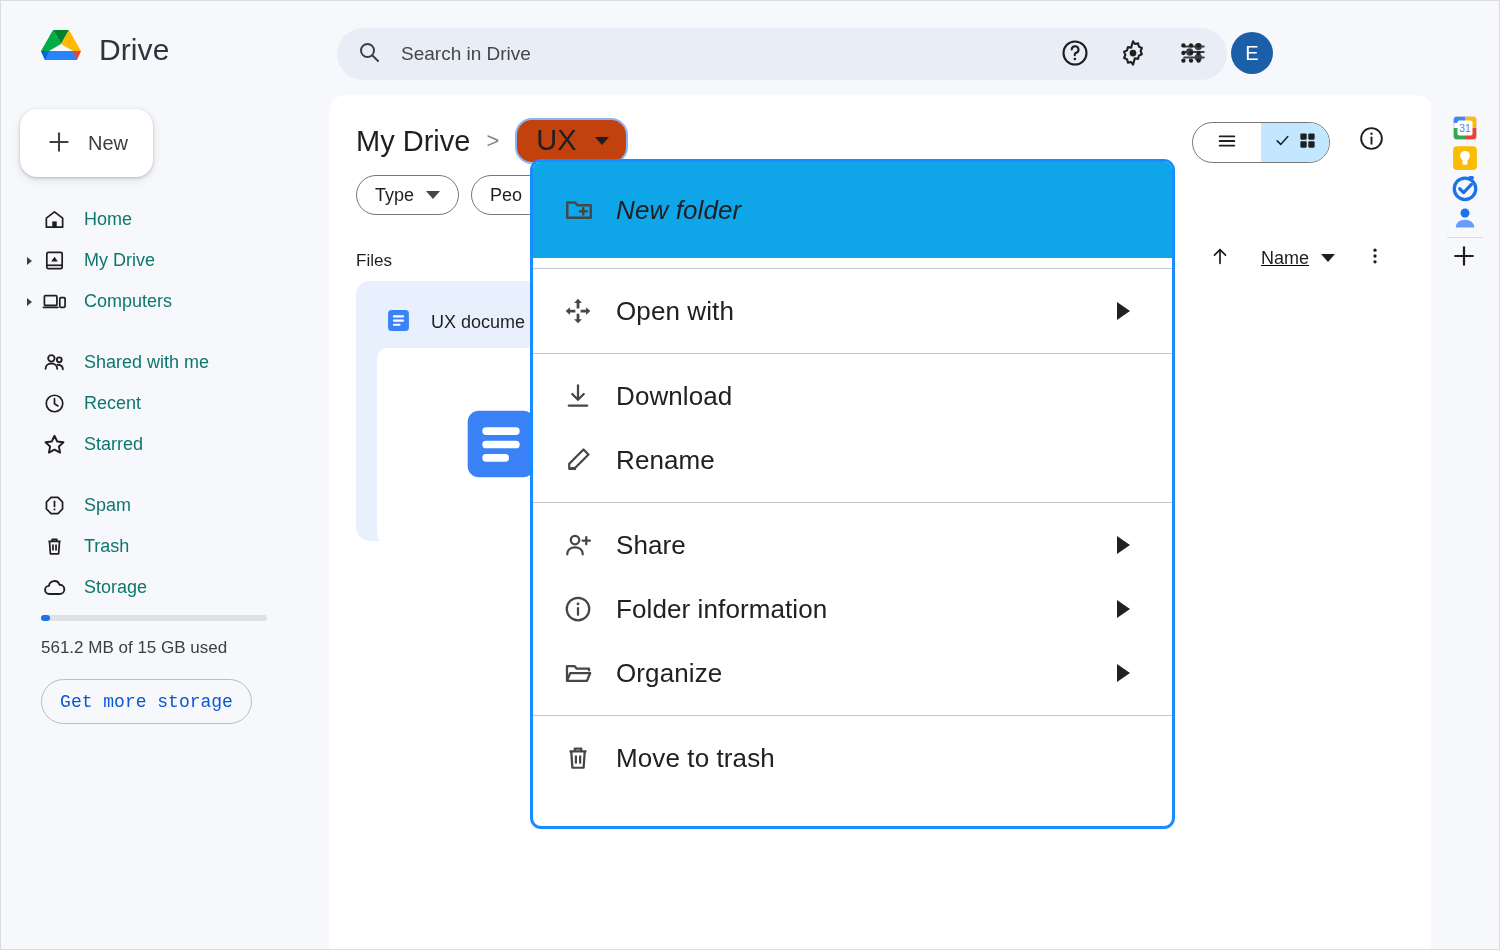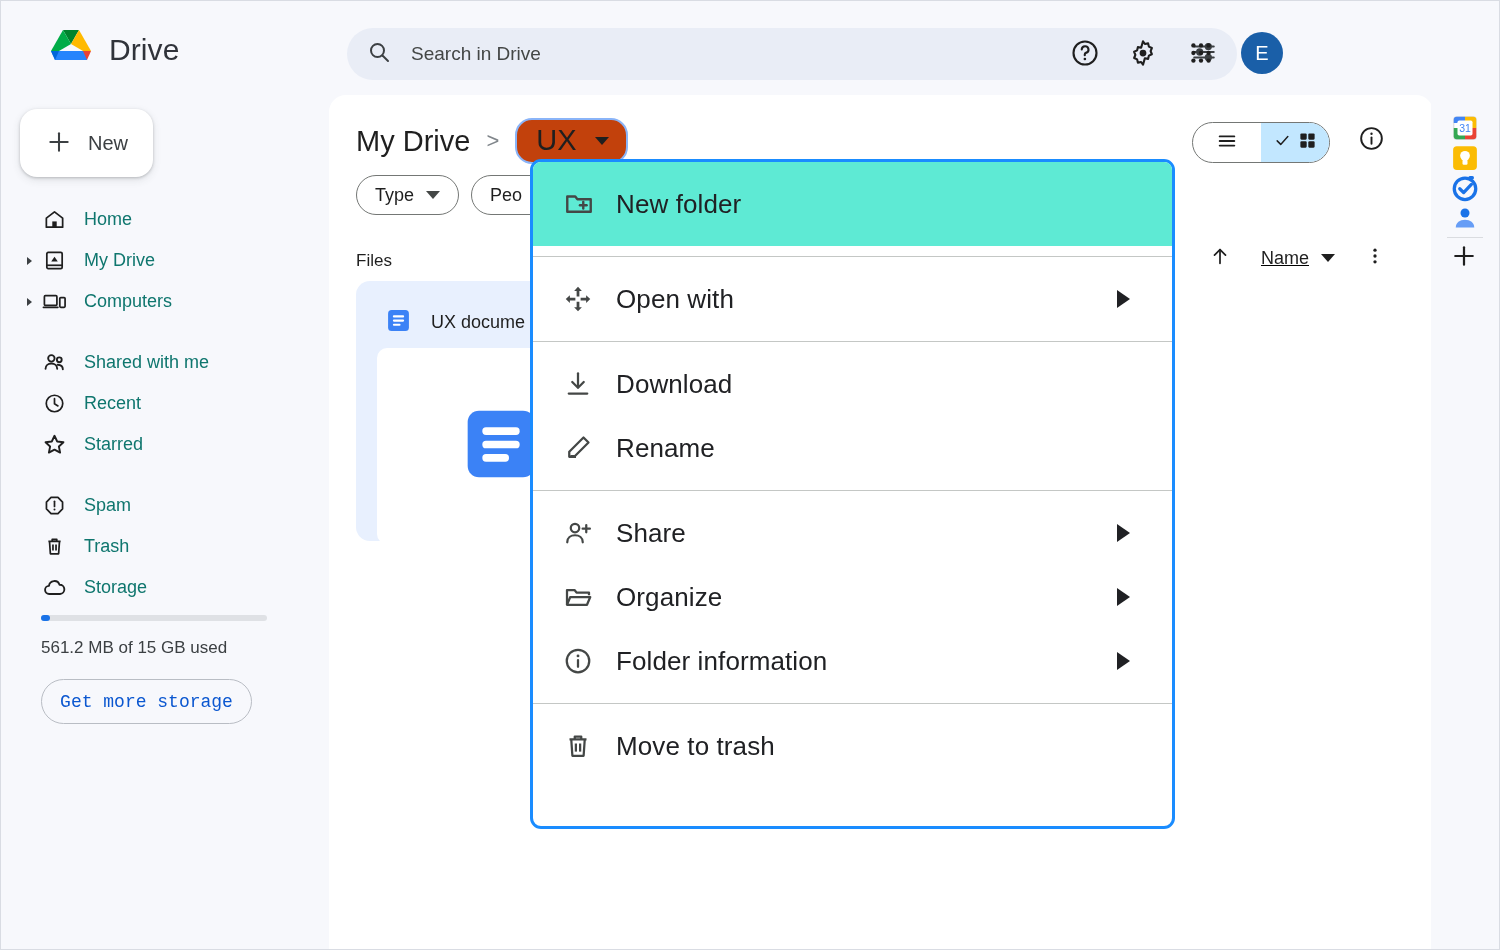--- a/index.html
+++ b/index.html
@@ -12,21 +12,21 @@
   #app {
     position: relative;
     width: 1500px; height: 950px;
     background: #f7f8fc;
     border: 1px solid #d9dce3;
     overflow: hidden;
   }
 
   
   .topbar {
-    position: absolute; top: 0; left: 18px; width: 1284px; height: 104px;
+    position: absolute; top: 0; left: 8px; width: 1284px; height: 104px;
     background: #f7f8fc;
   }
   .brand {
     position: absolute; left: 28px; top: 26px;
     display: flex; align-items: center; gap: 14px;
   }
   .brand-label { font-size: 30px; color: #30333a; letter-spacing: .1px; }
 
   .searchbar {
     position: absolute; left: 328px; top: 27px;
@@ -176,21 +176,21 @@
   .ctxmenu {
     position: absolute; left: 529px; top: 158px;
     width: 645px; height: 670px;
     background: #ffffff; border: 3px solid #1a8cff; border-radius: 11px;
     overflow: hidden; z-index: 50;
   }
   .mi {
     height: 64px; display: flex; align-items: center;
     padding-left: 30px; cursor: pointer; position: relative;
   }
-  .mi.highlight { background: #5eead4; height: 84px; }
+  .mi.highlight { background: #0ea5e9; height: 96px; font-style: italic; }
   .mi-ico { width: 46px; display: flex; align-items: center; }
   .mi-label { font-size: 26px; color: #202124; margin-left: 7px; letter-spacing: .1px; }
   .mi-arrow {
     position: absolute; right: 42px; top: 50%; transform: translateY(-50%);
     width: 0; height: 0; border-top: 9px solid transparent;
     border-bottom: 9px solid transparent; border-left: 13px solid #202124;
   }
   .mi-sep { height: 1px; background: #c4c7c5; margin: 0; }
   .mi-pad { height: 10px; }
 </style>
@@ -598,41 +598,41 @@
           <line x1="18.6" y1="5.6" x2="18.6" y2="11.4" stroke-linecap="round"></line>
           <line x1="15.7" y1="8.5" x2="21.5" y2="8.5" stroke-linecap="round"></line>
         </svg>
       </span>
       <span class="mi-label">Share</span>
       <span class="mi-arrow"></span>
     </div>
 
     <div class="mi">
       <span class="mi-ico">
-        <svg width="30" height="30" viewBox="0 0 24 24" fill="none" stroke="#444746" stroke-width="1.8" stroke-linejoin="round">
-          <path d="M3.2 18.2V6.4h6l1.6 2h10v2.2"></path>
-          <path d="M3.2 18.2l2.6-6.2h16l-2.6 6.2z"></path>
-        </svg>
-      </span>
-      <span class="mi-label">Organize</span>
-      <span class="mi-arrow"></span>
-    </div>
-
-    <div class="mi">
-      <span class="mi-ico">
         <svg width="30" height="30" viewBox="0 0 24 24" fill="none" stroke="#444746" stroke-width="1.8">
           <circle cx="12" cy="12" r="9"></circle>
             <line x1="12" y1="11.2" x2="12" y2="16.6" stroke-linecap="round"></line>
           <circle cx="12" cy="7.9" r="1.15" fill="#444746" stroke="none"></circle>
         </svg>
       </span>
       <span class="mi-label">Folder information</span>
       <span class="mi-arrow"></span>
     </div>
 
+    <div class="mi">
+      <span class="mi-ico">
+        <svg width="30" height="30" viewBox="0 0 24 24" fill="none" stroke="#444746" stroke-width="1.8" stroke-linejoin="round">
+          <path d="M3.2 18.2V6.4h6l1.6 2h10v2.2"></path>
+          <path d="M3.2 18.2l2.6-6.2h16l-2.6 6.2z"></path>
+        </svg>
+      </span>
+      <span class="mi-label">Organize</span>
+      <span class="mi-arrow"></span>
+    </div>
+
     <div class="mi-pad"></div>
     <div class="mi-sep"></div>
     <div class="mi-pad"></div>
 
     <div class="mi">
       <span class="mi-ico">
         <svg width="30" height="30" viewBox="0 0 24 24" fill="none" stroke="#444746" stroke-width="1.8">
           <path d="M5.2 6.6h13.6M9.4 6.6V4.4h5.2v2.2M6.6 6.6l.9 13.2h9l.9-13.2" stroke-linejoin="round"></path>
           <line x1="10.3" y1="10" x2="10.3" y2="16.5"></line>
             <line x1="13.7" y1="10" x2="13.7" y2="16.5"></line>

